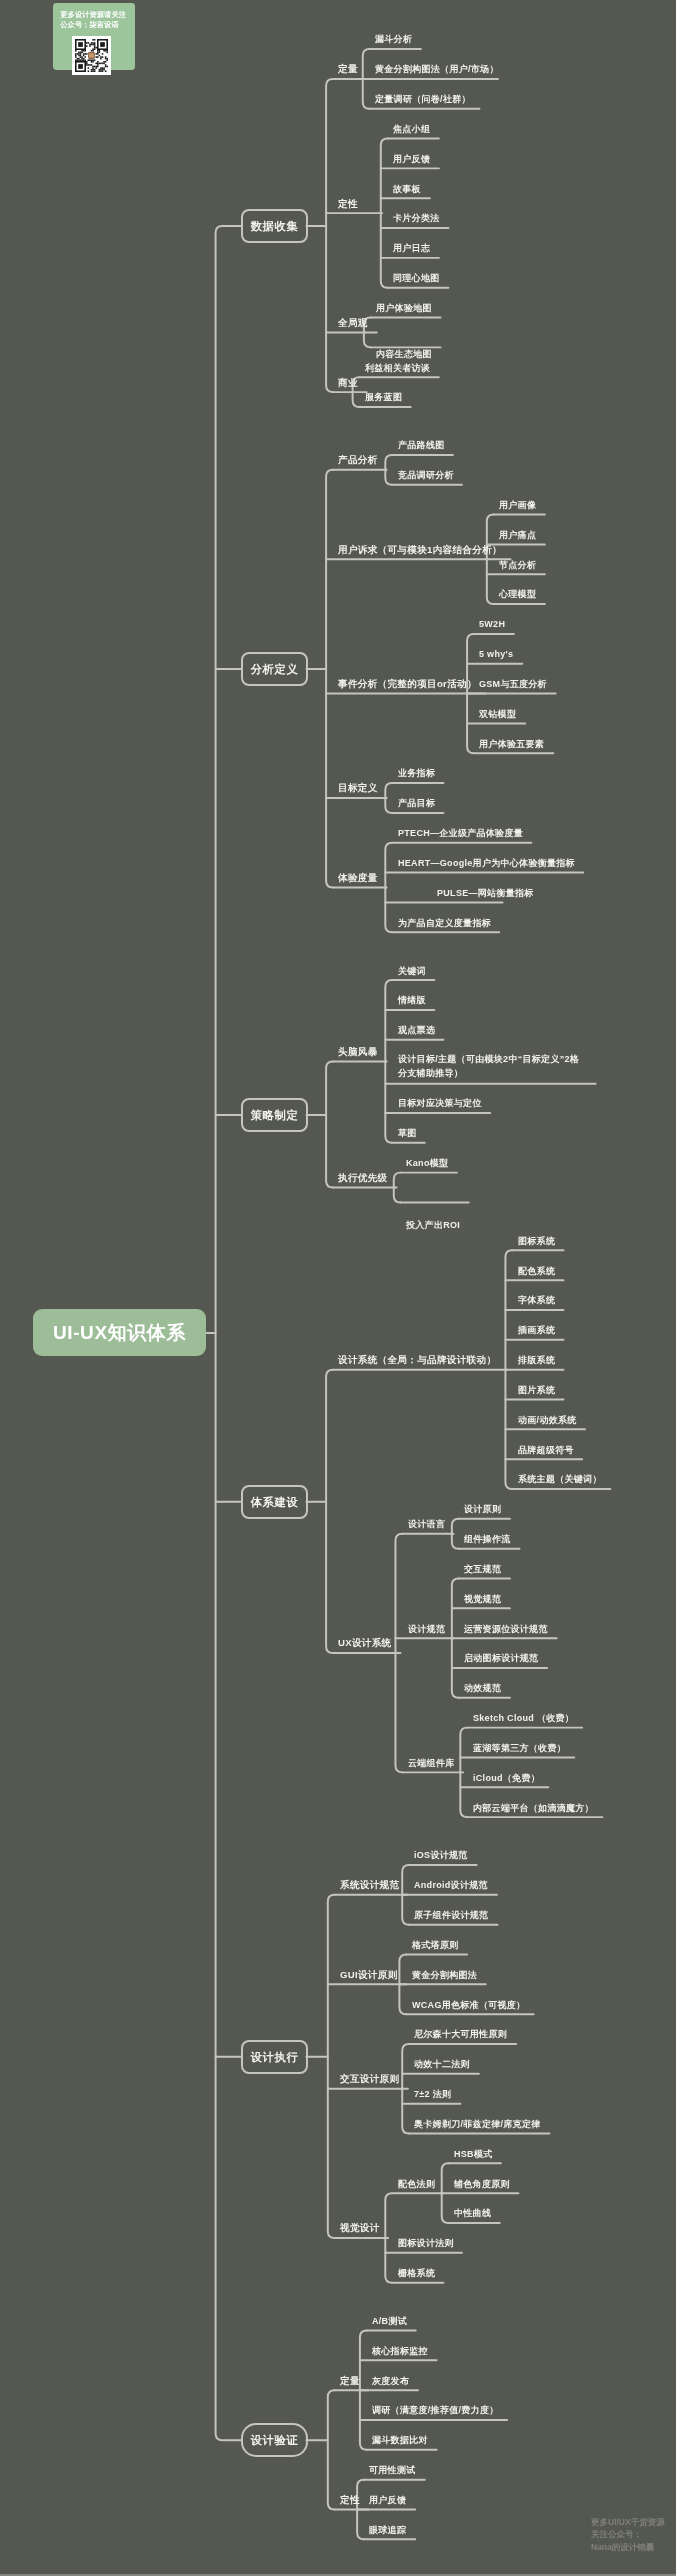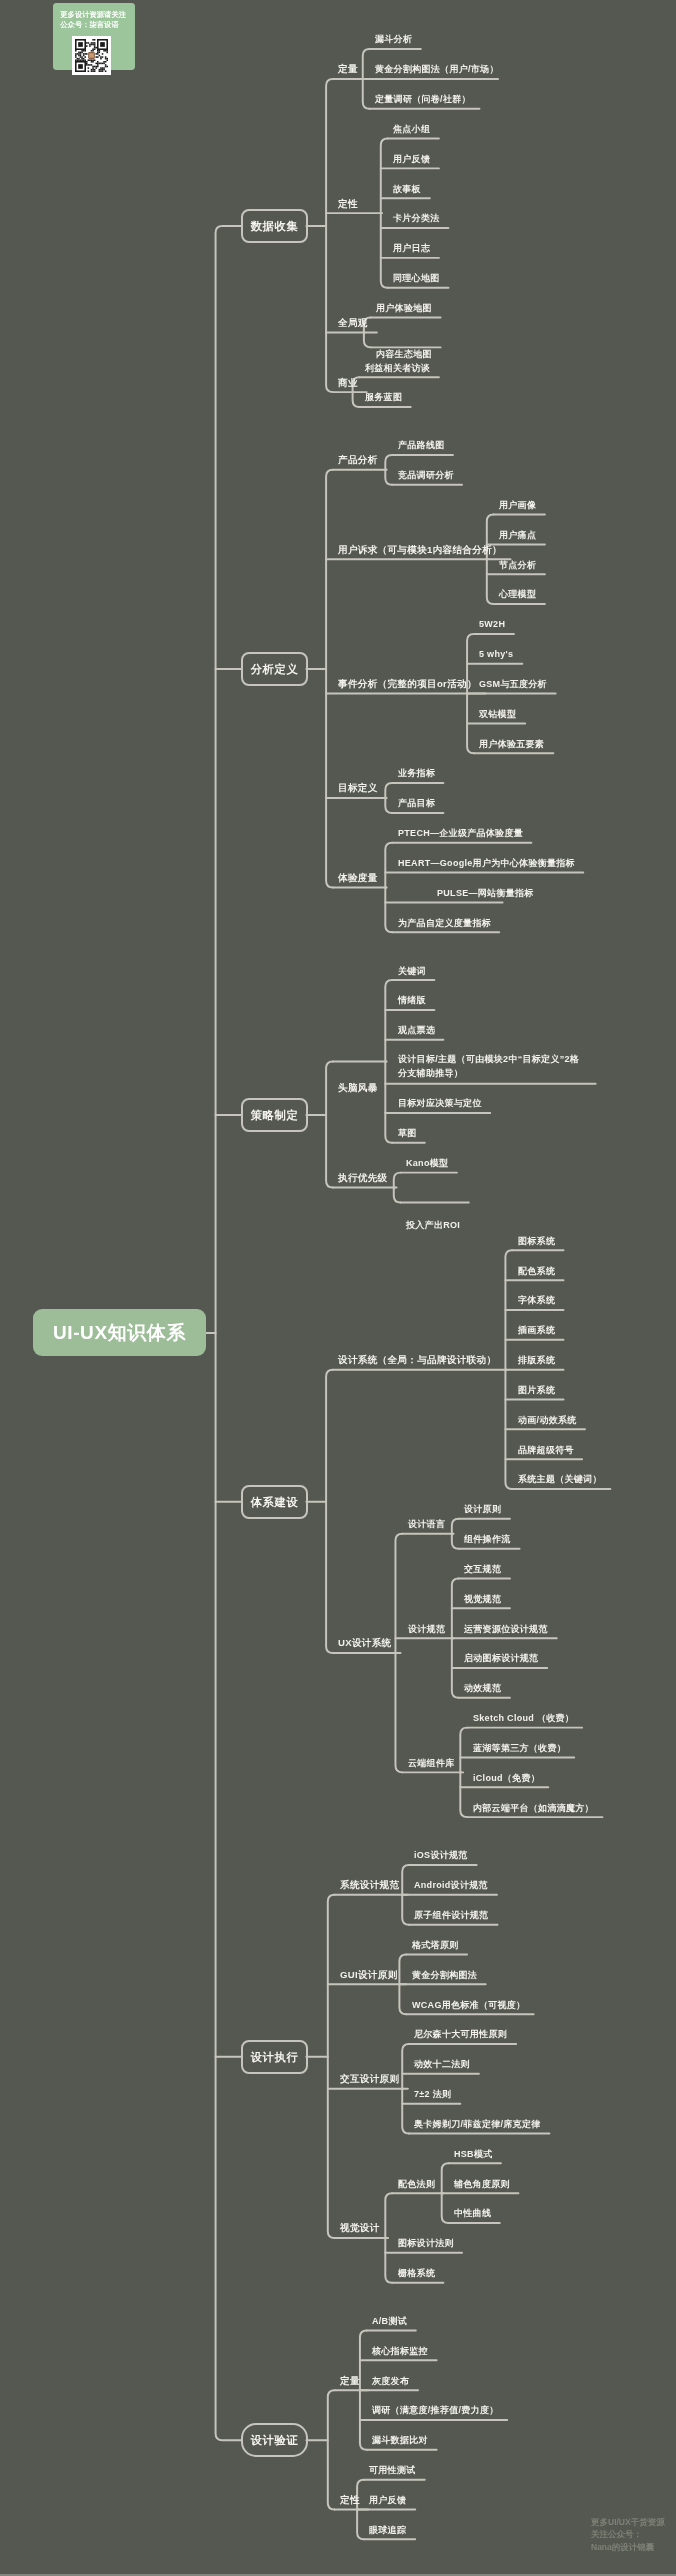--- a/index.html
+++ b/index.html
@@ -257,21 +257,21 @@
     <div class="topic" style="left: 479px; top: 744px;">用户体验五要素</div>
     <div class="topic d2" style="left: 338px; top: 788px;">目标定义</div>
     <div class="topic" style="left: 398px; top: 773px;">业务指标</div>
     <div class="topic" style="left: 398px; top: 803px;">产品目标</div>
     <div class="topic d2" style="left: 338px; top: 878px;">体验度量</div>
     <div class="topic" style="left: 398px; top: 833px;">PTECH—企业级产品体验度量</div>
     <div class="topic" style="left: 398px; top: 863px;">HEART—Google用户为中心体验衡量指标</div>
     <div class="topic" style="left: 398px; top: 893px; margin-left: 39px;">PULSE—网站衡量指标</div>
     <div class="topic" style="left: 398px; top: 923px;">为产品自定义度量指标</div>
     <div class="sec-box" style="left: 241px; top: 1098px;">策略制定</div>
-    <div class="topic d2" style="left: 338px; top: 1052px; margin-top: 36px;">头脑风暴</div>
+    <div class="topic d2" style="left: 338px; top: 1052px;">头脑风暴</div>
     <div class="topic" style="left: 398px; top: 971px;">关键词</div>
     <div class="topic" style="left: 398px; top: 980px; margin-top: 20px;">情绪版</div>
     <div class="topic" style="left: 398px; top: 1030px;">观点票选</div>
     <div class="topic wrap" style="left: 398px; top: 1067px;">设计目标/主题（可由模块2中“目标定义”2格分支辅助推导）</div>
     <div class="topic" style="left: 398px; top: 1103px;">目标对应决策与定位</div>
     <div class="topic" style="left: 398px; top: 1133px;">草图</div>
     <div class="topic d2" style="left: 338px; top: 1178px;">执行优先级</div>
     <div class="topic" style="left: 406px; top: 1163px;">Kano模型</div>
     <div class="topic" style="left: 406px; top: 1193px; margin-top: 32px;">投入产出ROI</div>
     <div class="sec-box" style="left: 241px; top: 1485px;">体系建设</div>

